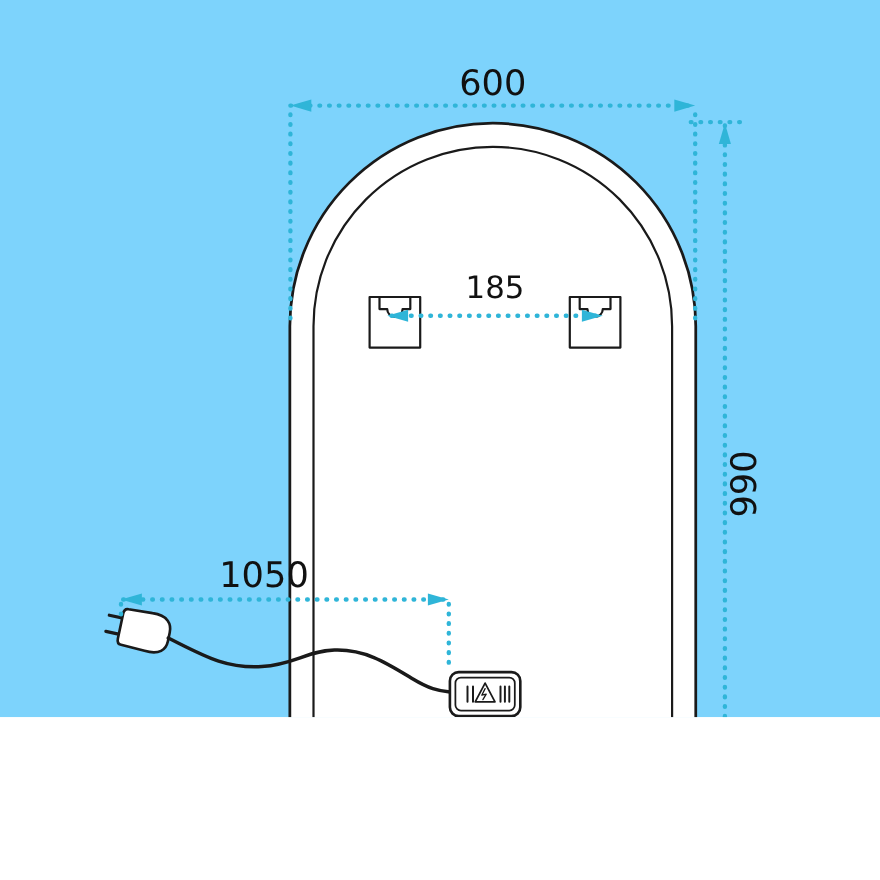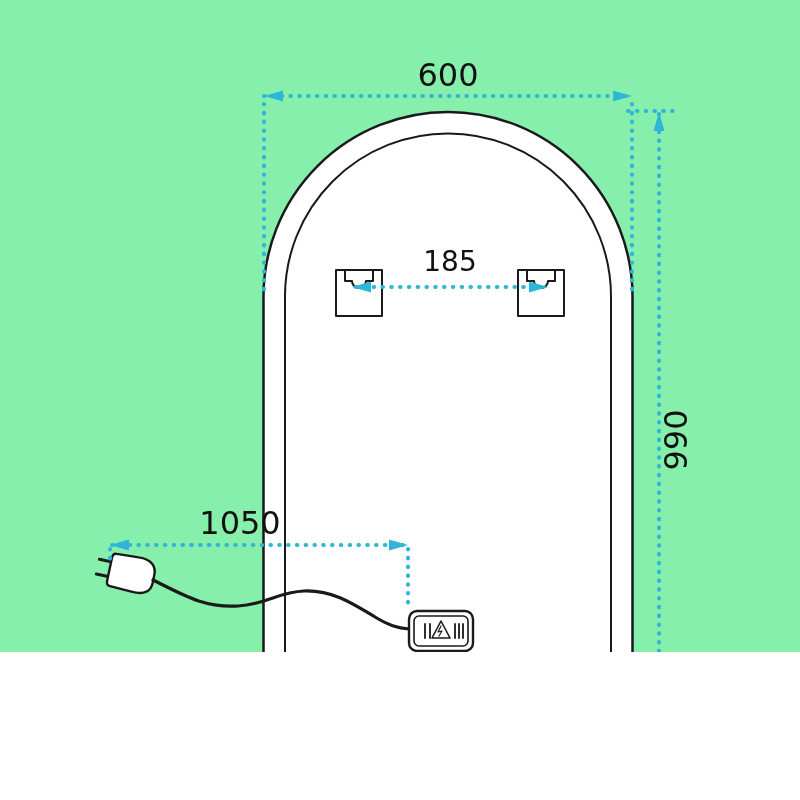--- a/index.html
+++ b/index.html
@@ -1,16 +1,16 @@
 <!DOCTYPE html>
 <html><head>
 <meta charset="utf-8">
 <style>
   html,body{margin:0;padding:0;background:#ffffff;}
-  .page{width:800px;height:652px;position:relative;background:#86efac;overflow:hidden;}
+  .page{width:800px;height:652px;position:relative;background:#7dd3fc;overflow:hidden;}
   svg{display:block;}
   .dotted{stroke-dasharray:0.6 8.2;stroke-linecap:round;fill:none;}
   .arrow{stroke:none;}
   text{
     font-family:"DejaVu Sans","Liberation Sans",sans-serif;
     fill:#111111;
     stroke:none;
   }
 </style>
 </head>

